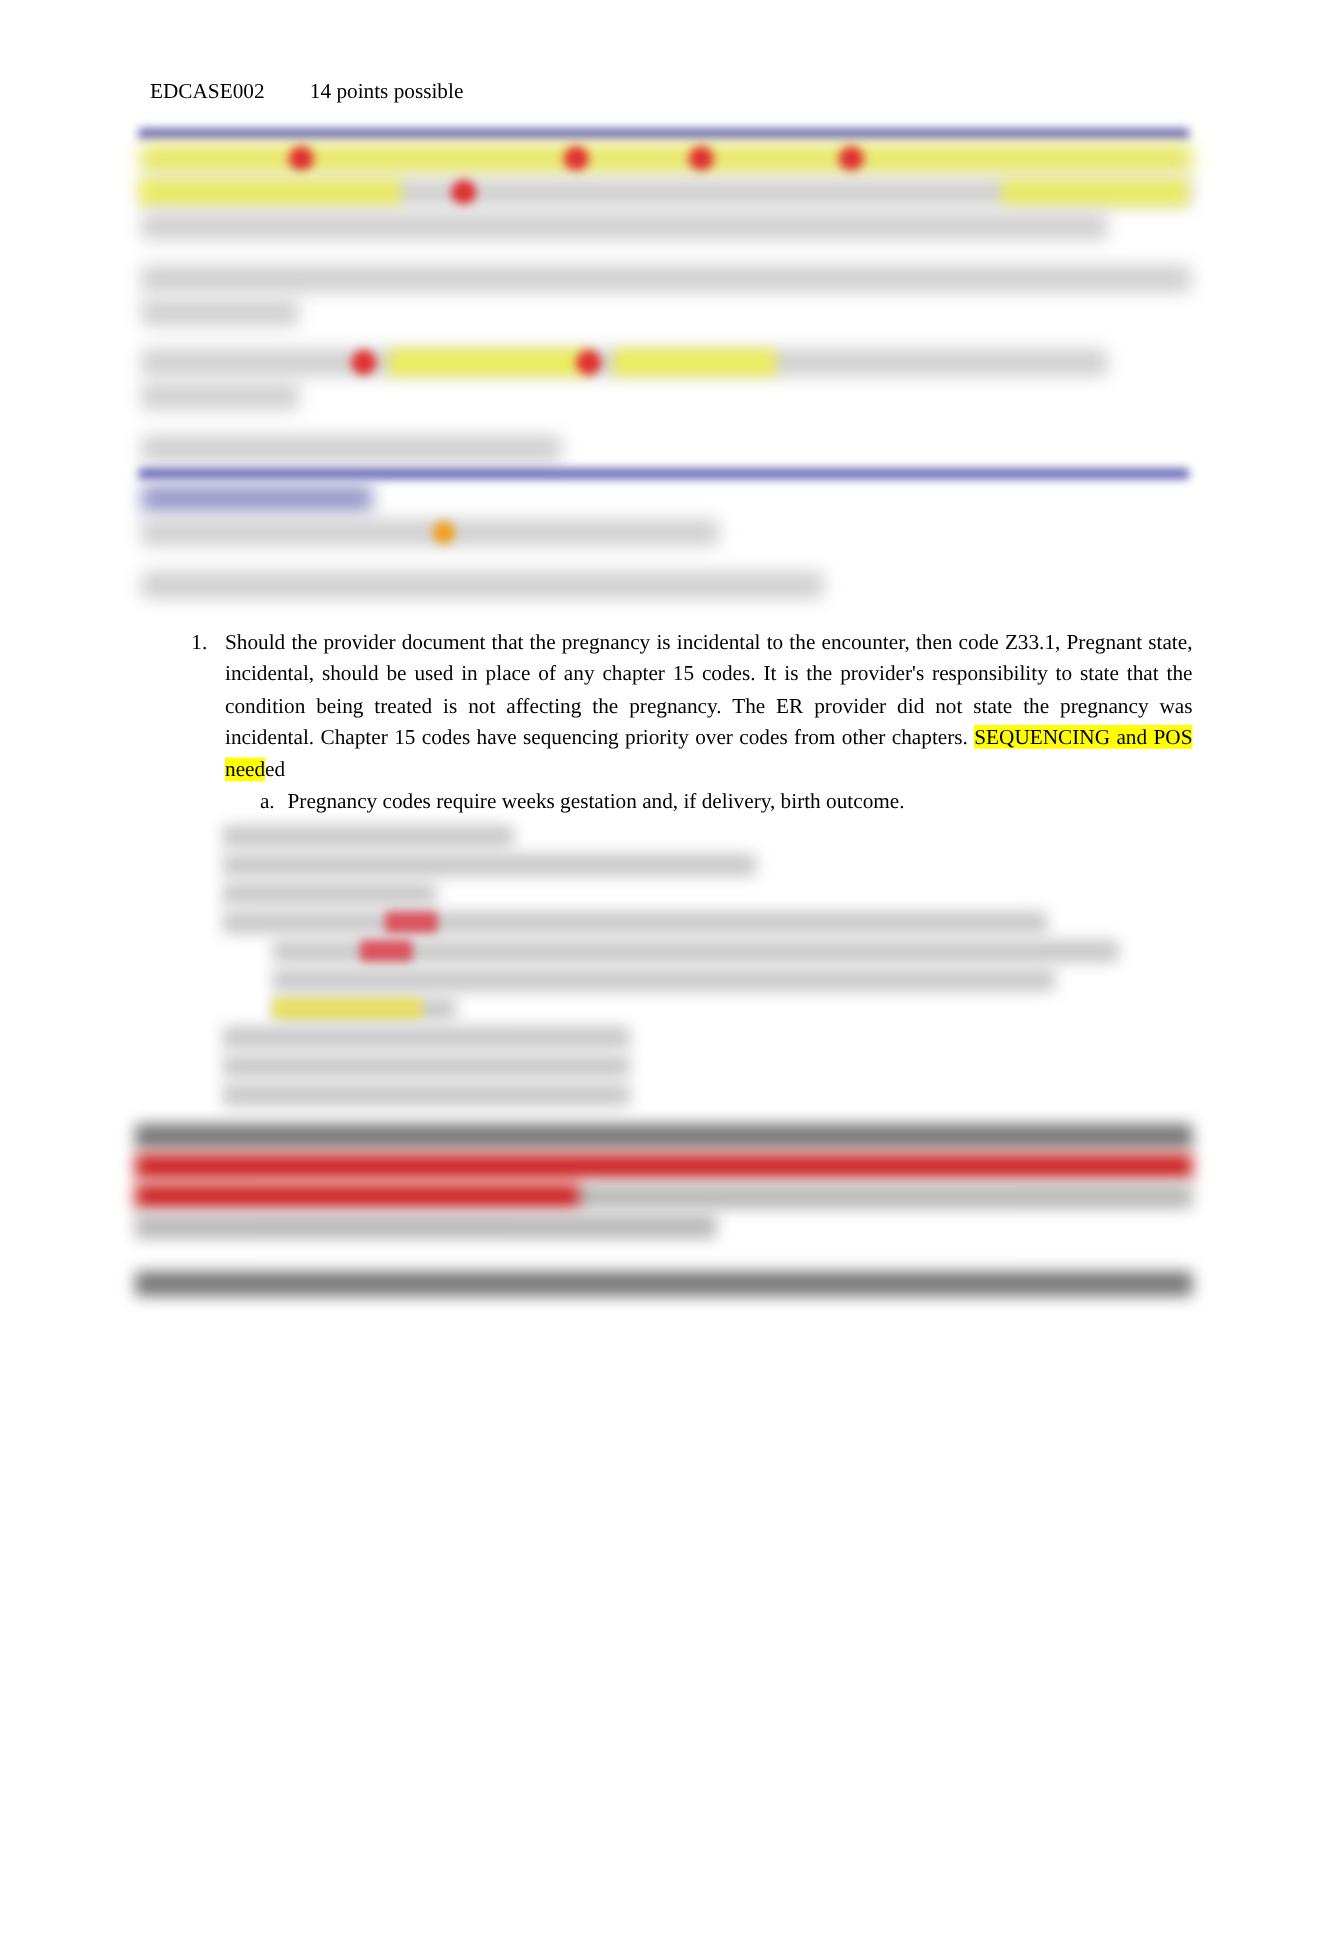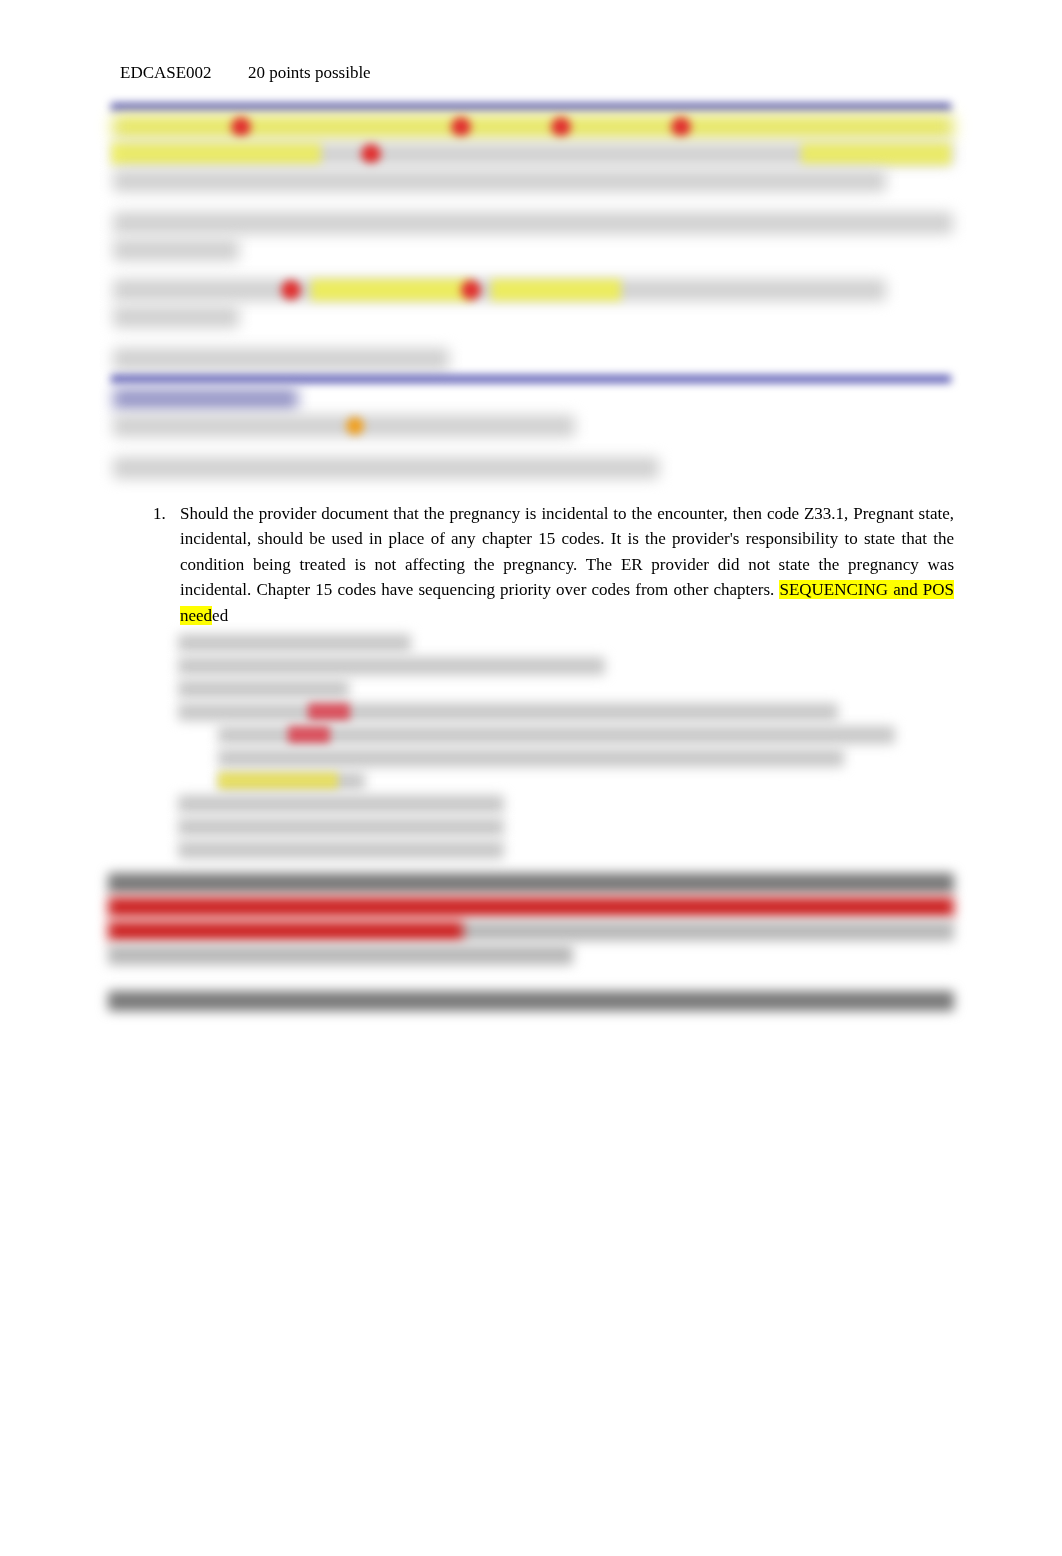--- a/index.html
+++ b/index.html
@@ -110,21 +110,21 @@
       padding-left: 40px;
     }
   </style>
 </head>
 <body>
 
 <div class="content-area">
 
   <div class="header">
     <span>EDCASE002</span>
-    <span>20 points possible</span>
+    <span>14 points possible</span>
   </div>
 
   <div class="record-frame">
     <div class="purple-band"></div>
     <div style="position:relative">
       <div class="blur-row wide yellow"></div>
       <div class="red-dot" style="left:120px;"></div>
       <div class="red-dot" style="left:340px;"></div>
       <div class="red-dot" style="left:440px;"></div>
       <div class="red-dot" style="left:560px;"></div>
@@ -156,20 +156,23 @@
       <div class="blur-row w55"></div>
       <div class="orange-dot" style="left:235px;"></div>
     </div>
     <div style="height:10px;"></div>
     <div class="blur-row w65"></div>
   </div>
 
   <ol class="main-list">
     <li>
       <span>Should the provider document that the pregnancy is incidental to the encounter, then code Z33.1, Pregnant state, incidental, should be used in place of any chapter 15 codes. It is the provider's responsibility to state that the condition being treated is not affecting the pregnancy. The ER provider did not state the pregnan</span><span>cy was incidental.   Chapter 15 c</span><span>odes have sequencing priority over codes from other chapters.    </span><span class="hl">SEQUENCING and POS need</span><span>ed</span>
+      <ol class="sub-list">
+        <li>Pregnancy codes require weeks gestation and, if delivery, birth outcome.</li>
+      </ol>
     </li>
   </ol>
 
   <div class="blur-list-block">
     <div class="blur-list-row" style="width:30%;"></div>
     <div class="blur-list-row" style="width:55%;"></div>
     <div class="blur-list-row" style="width:22%;"></div>
     <div style="position:relative">
       <div class="blur-list-row" style="width:85%;"></div>
       <div style="position:absolute;left:130px;top:0;width:42px;height:18px;background:rgba(224,32,48,0.7);filter:blur(4px);border-radius:3px;"></div>

